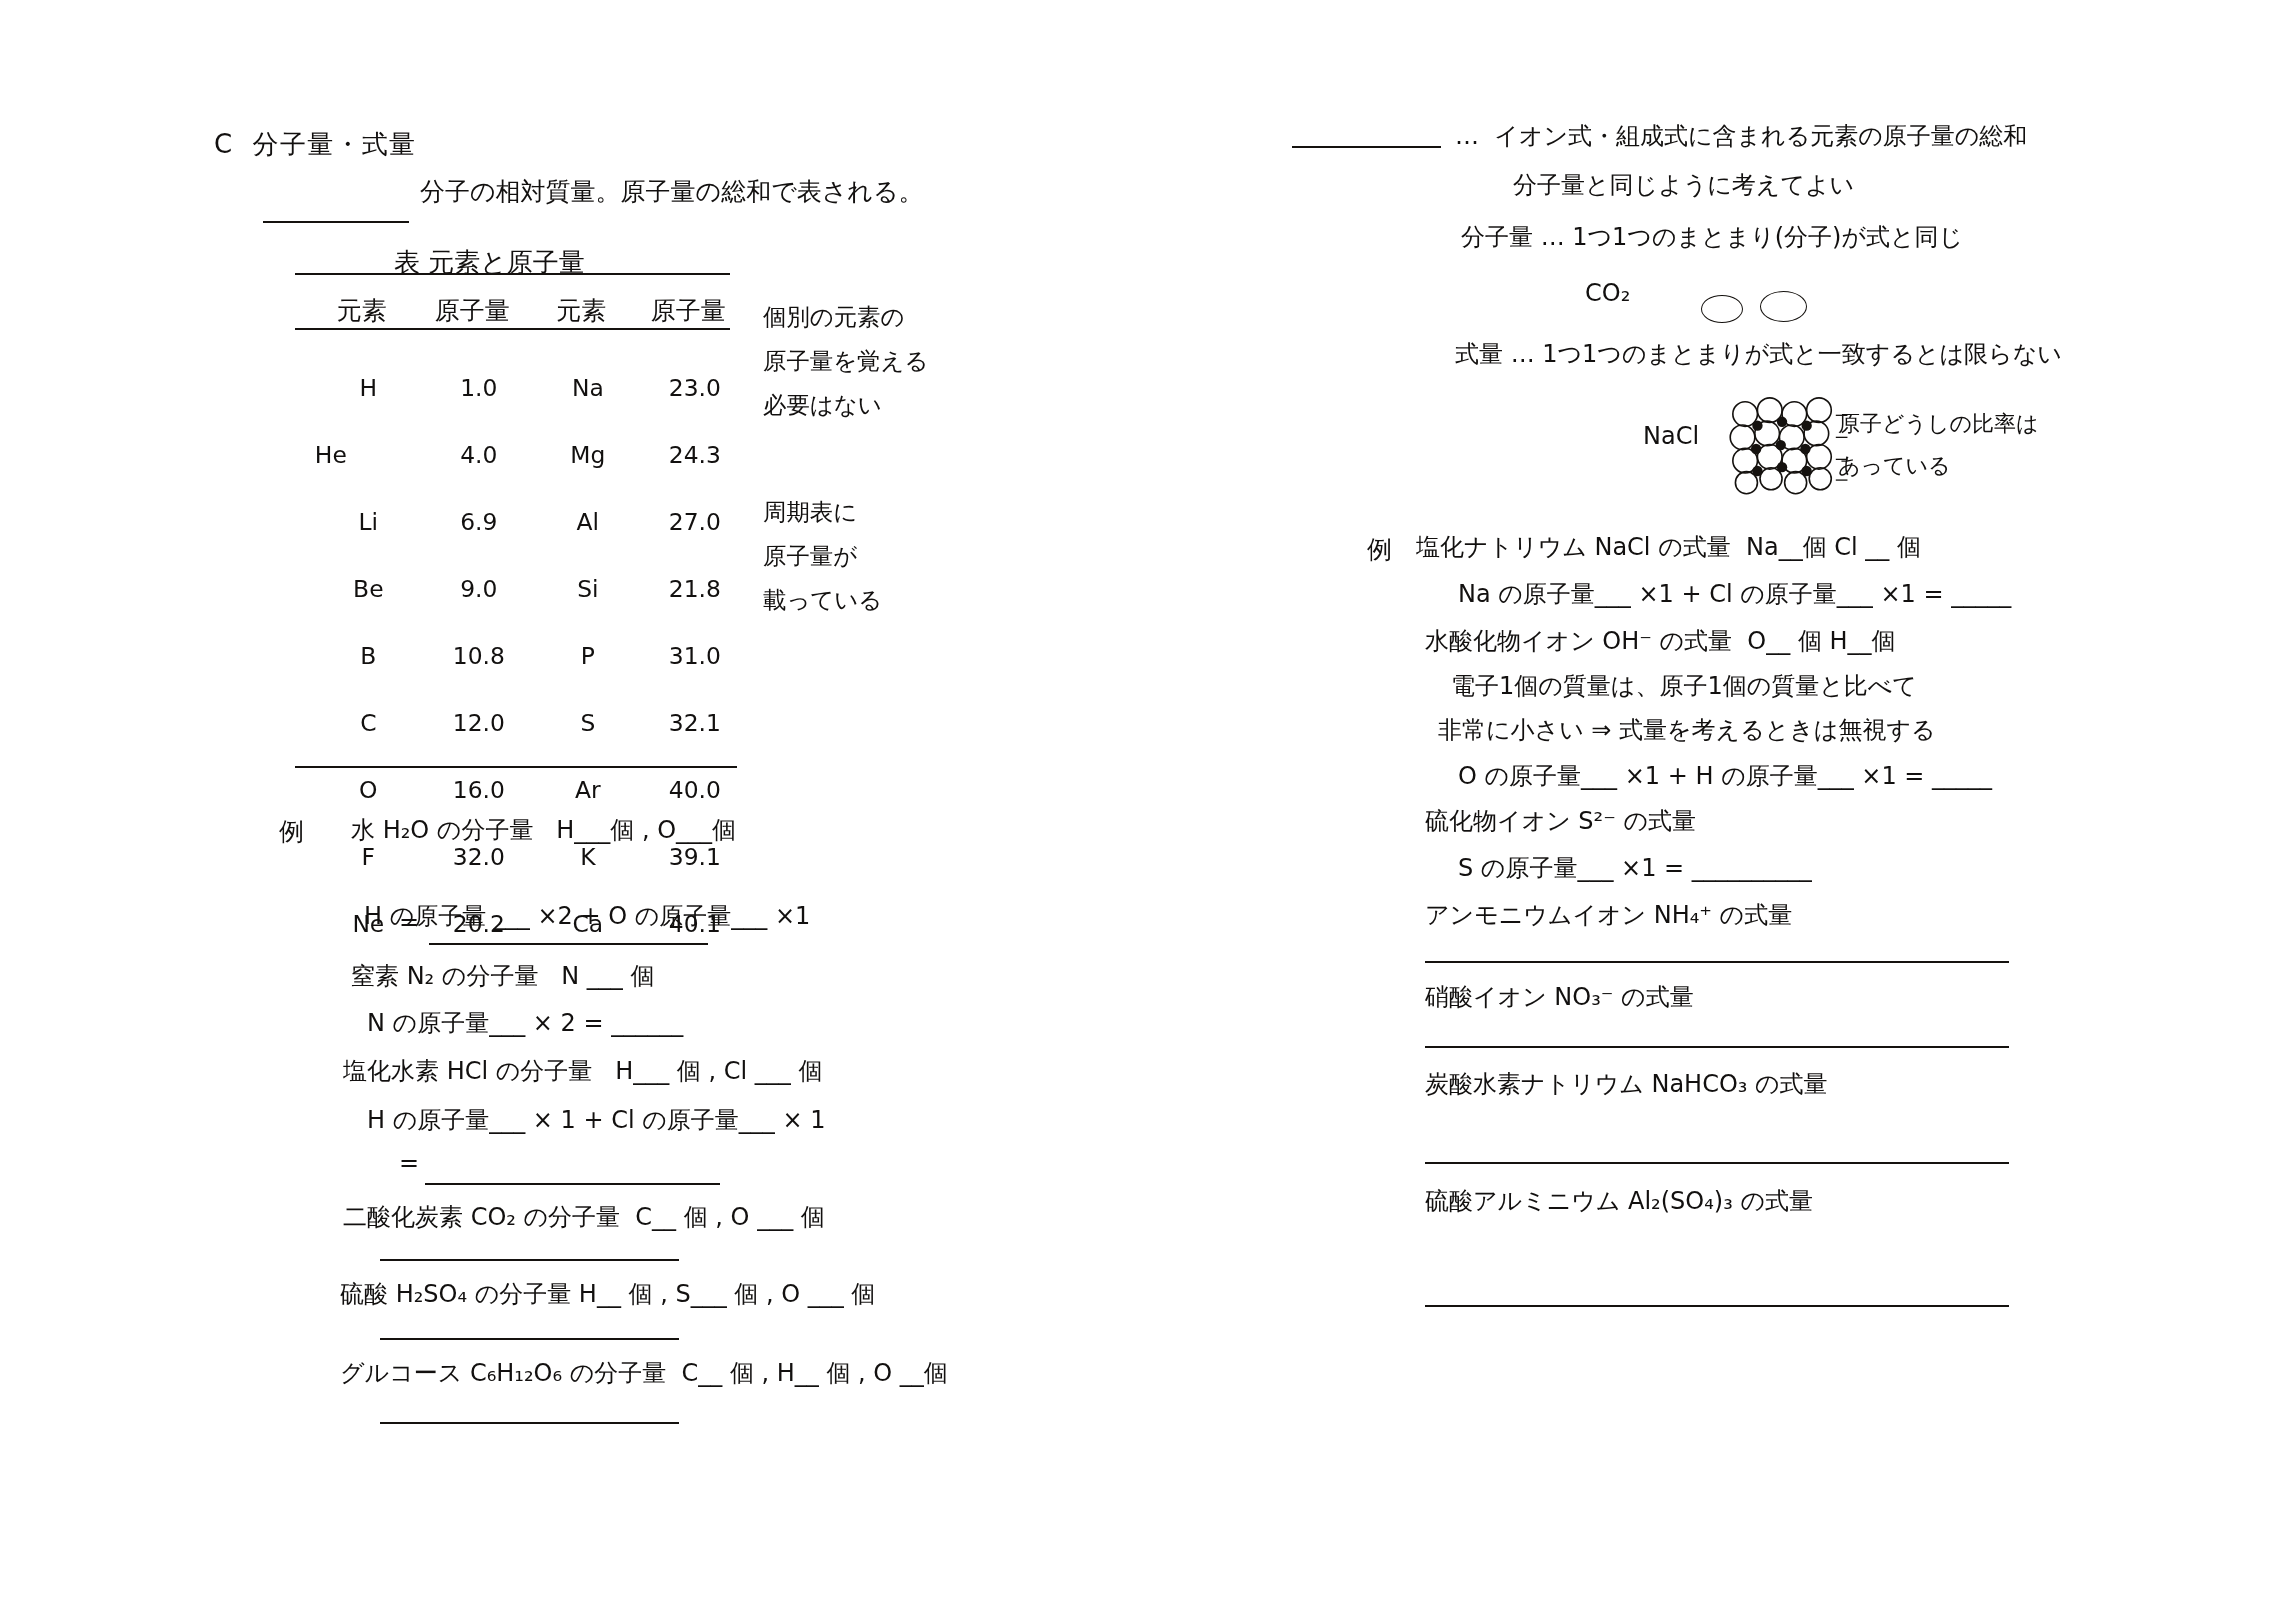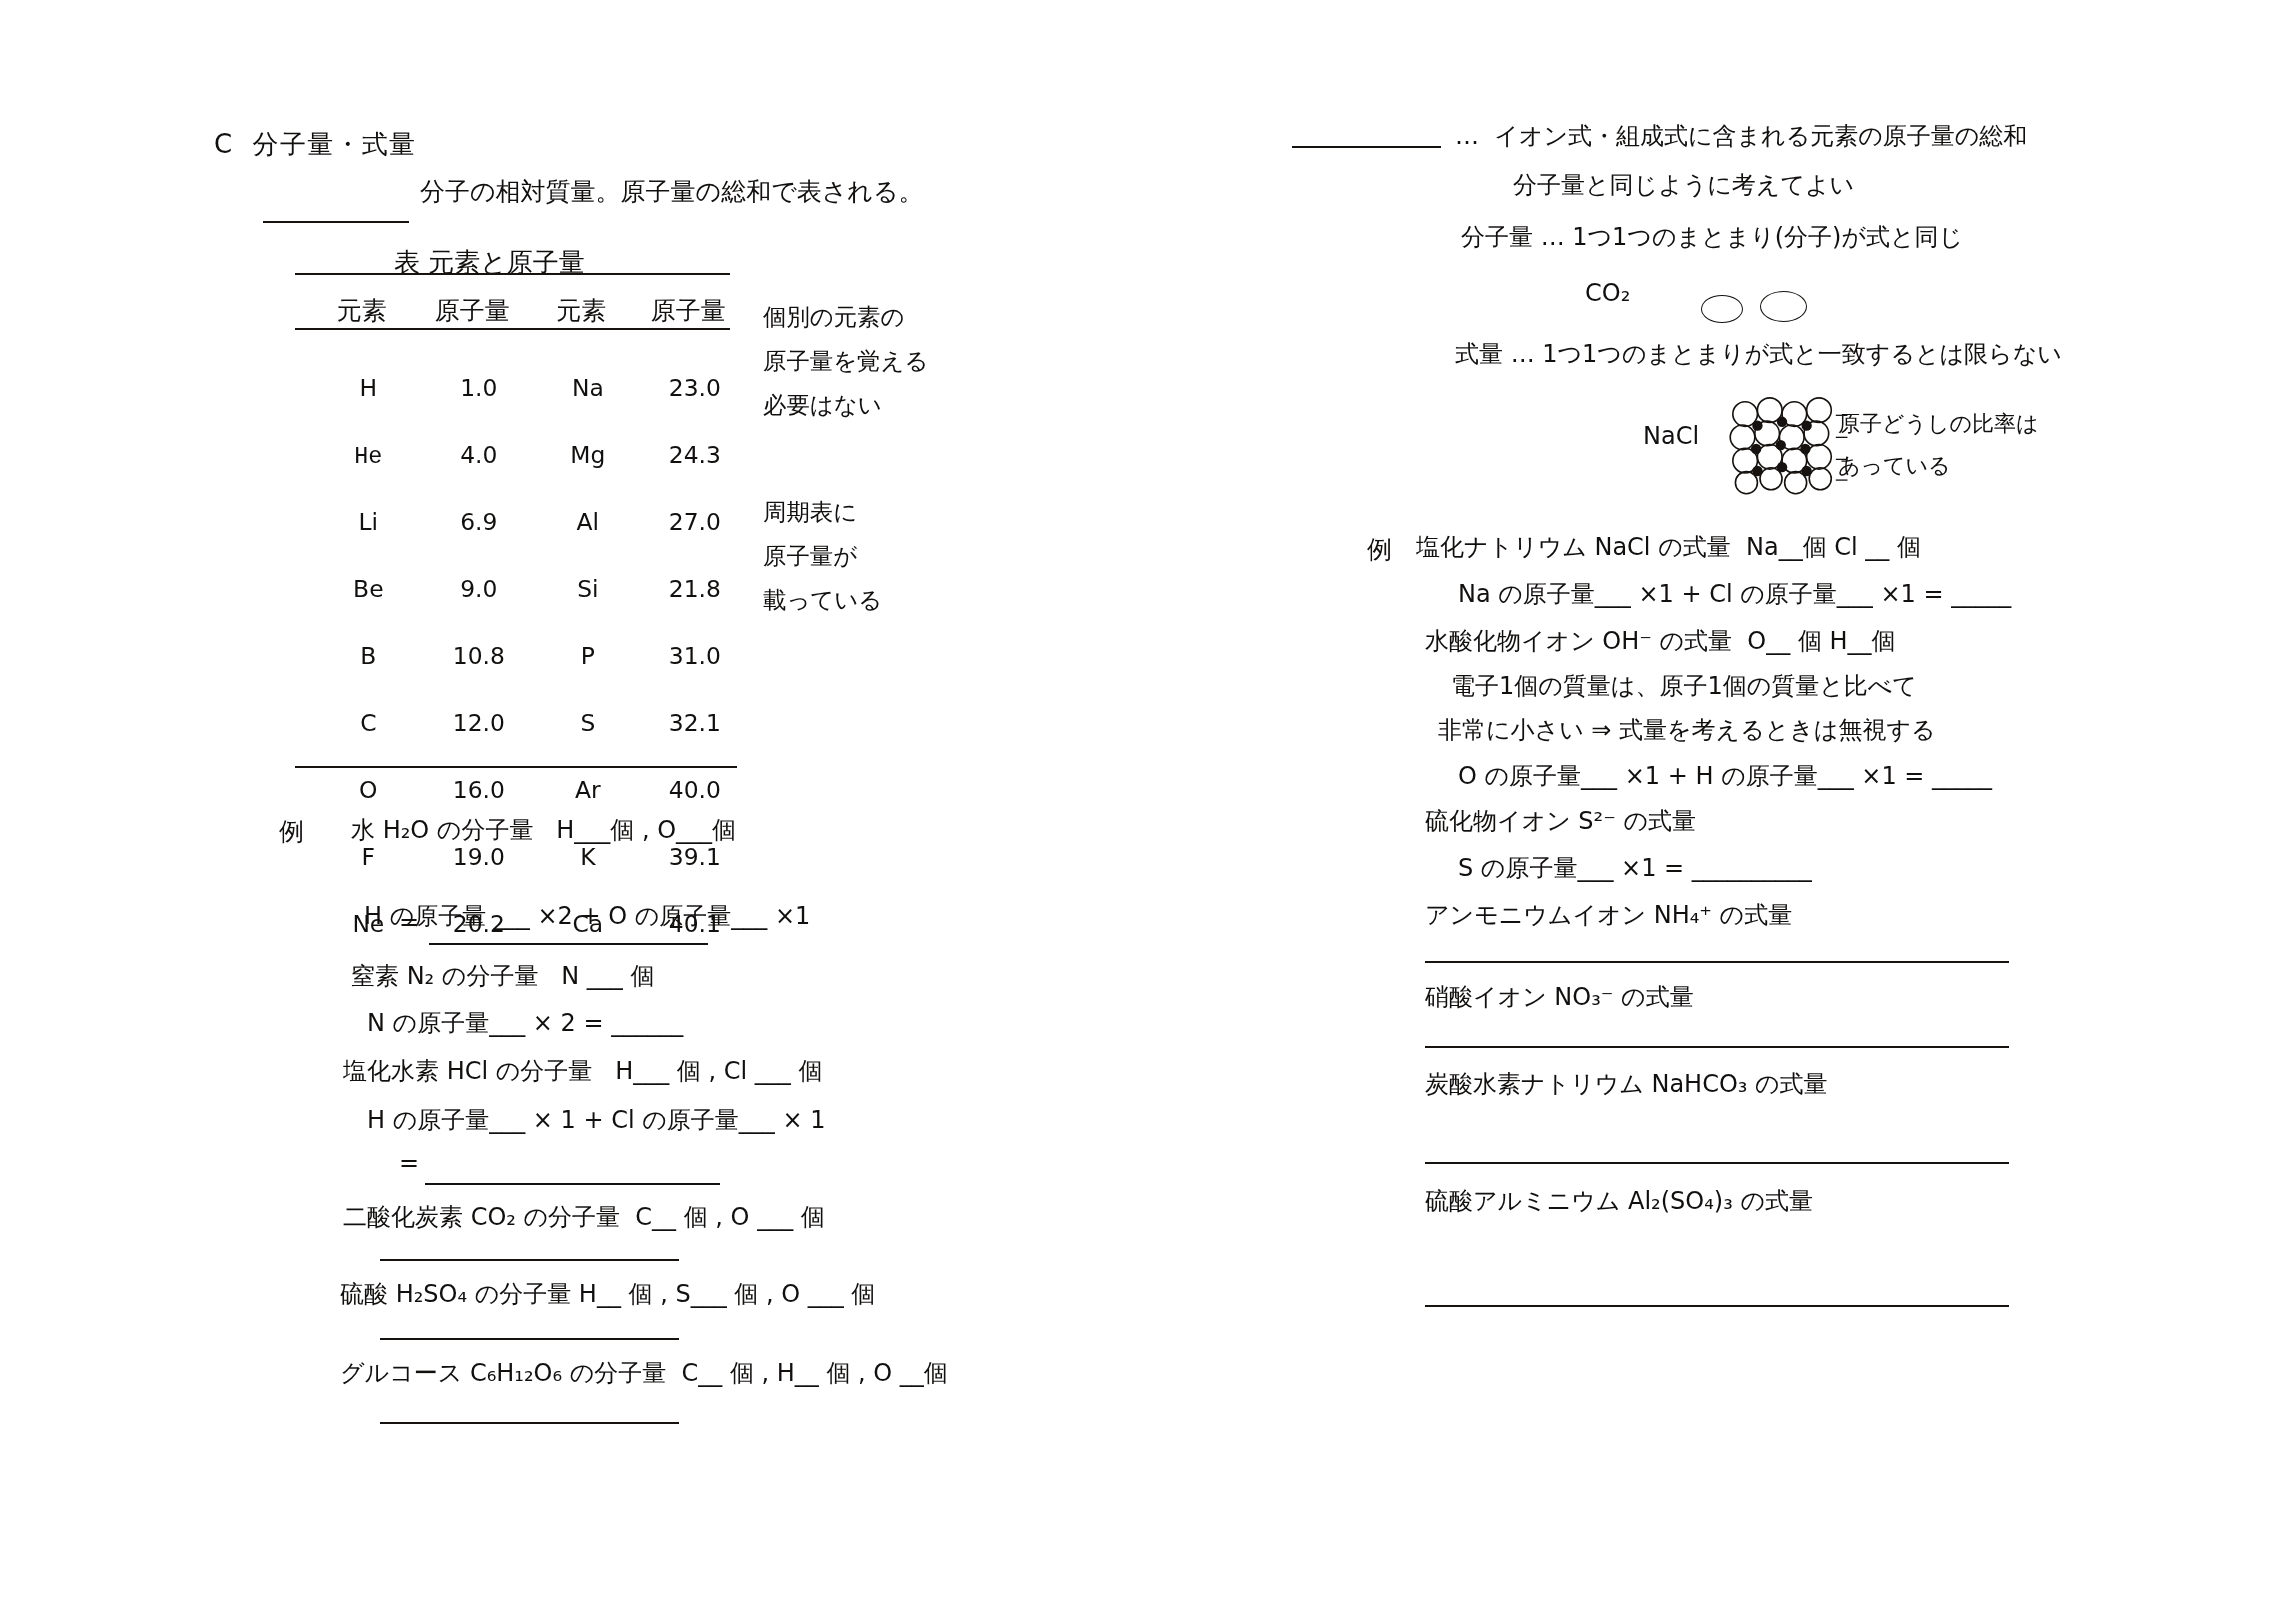--- a/index.html
+++ b/index.html
@@ -64,39 +64,39 @@
 
   <div class="abs" style="left:295px;top:282px;">
     <span class="hw th" style="display:inline-block;width:107px;text-align:center;">元素</span><span class="hw th" style="display:inline-block;width:114px;text-align:center;">原子量</span><span class="hw th" style="display:inline-block;width:104px;text-align:center;">元素</span><span class="hw th" style="display:inline-block;width:110px;text-align:center;">原子量</span>
   </div>
 
   <div class="abs" style="left:295px;top:338px;">
     <div style="height:43px;">
       <span class="hw td" style="display:inline-block;width:107px;text-align:center;">H</span><span class="hw td" style="display:inline-block;width:114px;text-align:center;">1.0</span><span class="hw td" style="display:inline-block;width:104px;text-align:center;">Na</span><span class="hw td" style="display:inline-block;width:110px;text-align:center;">23.0</span>
     </div>
     <div style="height:43px;">
-      <span class="hw td" style="display:inline-block;width:107px;text-align:center;font-family:Liberation Mono, monospace;">He</span><span class="hw td" style="display:inline-block;width:114px;text-align:center;">4.0</span><span class="hw td" style="display:inline-block;width:104px;text-align:center;">Mg</span><span class="hw td" style="display:inline-block;width:110px;text-align:center;">24.3</span>
+      <span class="hw td" style="display:inline-block;width:107px;">He</span><span class="hw td" style="display:inline-block;width:114px;text-align:center;">4.0</span><span class="hw td" style="display:inline-block;width:104px;text-align:center;">Mg</span><span class="hw td" style="display:inline-block;width:110px;text-align:center;">24.3</span>
     </div>
     <div style="height:43px;">
       <span class="hw td" style="display:inline-block;width:107px;text-align:center;">Li</span><span class="hw td" style="display:inline-block;width:114px;text-align:center;">6.9</span><span class="hw td" style="display:inline-block;width:104px;text-align:center;">Al</span><span class="hw td" style="display:inline-block;width:110px;text-align:center;">27.0</span>
     </div>
     <div style="height:43px;">
       <span class="hw td" style="display:inline-block;width:107px;text-align:center;">Be</span><span class="hw td" style="display:inline-block;width:114px;text-align:center;">9.0</span><span class="hw td" style="display:inline-block;width:104px;text-align:center;">Si</span><span class="hw td" style="display:inline-block;width:110px;text-align:center;">21.8</span>
     </div>
     <div style="height:43px;">
       <span class="hw td" style="display:inline-block;width:107px;text-align:center;">B</span><span class="hw td" style="display:inline-block;width:114px;text-align:center;">10.8</span><span class="hw td" style="display:inline-block;width:104px;text-align:center;">P</span><span class="hw td" style="display:inline-block;width:110px;text-align:center;">31.0</span>
     </div>
     <div style="height:43px;">
       <span class="hw td" style="display:inline-block;width:107px;text-align:center;">C</span><span class="hw td" style="display:inline-block;width:114px;text-align:center;">12.0</span><span class="hw td" style="display:inline-block;width:104px;text-align:center;">S</span><span class="hw td" style="display:inline-block;width:110px;text-align:center;">32.1</span>
     </div>
     <div style="height:43px;">
       <span class="hw td" style="display:inline-block;width:107px;text-align:center;">O</span><span class="hw td" style="display:inline-block;width:114px;text-align:center;">16.0</span><span class="hw td" style="display:inline-block;width:104px;text-align:center;">Ar</span><span class="hw td" style="display:inline-block;width:110px;text-align:center;">40.0</span>
     </div>
     <div style="height:43px;">
-      <span class="hw td" style="display:inline-block;width:107px;text-align:center;">F</span><span class="hw td" style="display:inline-block;width:114px;text-align:center;">19.0</span><span class="hw td" style="display:inline-block;width:104px;text-align:center;">K</span><span class="hw td" style="display:inline-block;width:110px;text-align:center;">39.1</span>
+      <span class="hw td" style="display:inline-block;width:107px;text-align:center;">F</span><span class="hw td" style="display:inline-block;width:114px;text-align:center;">32.0</span><span class="hw td" style="display:inline-block;width:104px;text-align:center;">K</span><span class="hw td" style="display:inline-block;width:110px;text-align:center;">39.1</span>
     </div>
     <div style="height:43px;">
       <span class="hw td" style="display:inline-block;width:107px;text-align:center;">Ne</span><span class="hw td" style="display:inline-block;width:114px;text-align:center;">20.2</span><span class="hw td" style="display:inline-block;width:104px;text-align:center;">Ca</span><span class="hw td" style="display:inline-block;width:110px;text-align:center;">40.1</span>
     </div>
   </div>
 
   <div class="abs hw" id="note2">周期表に
 原子量が
 載っている</div>
   <div class="abs hw" id="note1">個別の元素の

